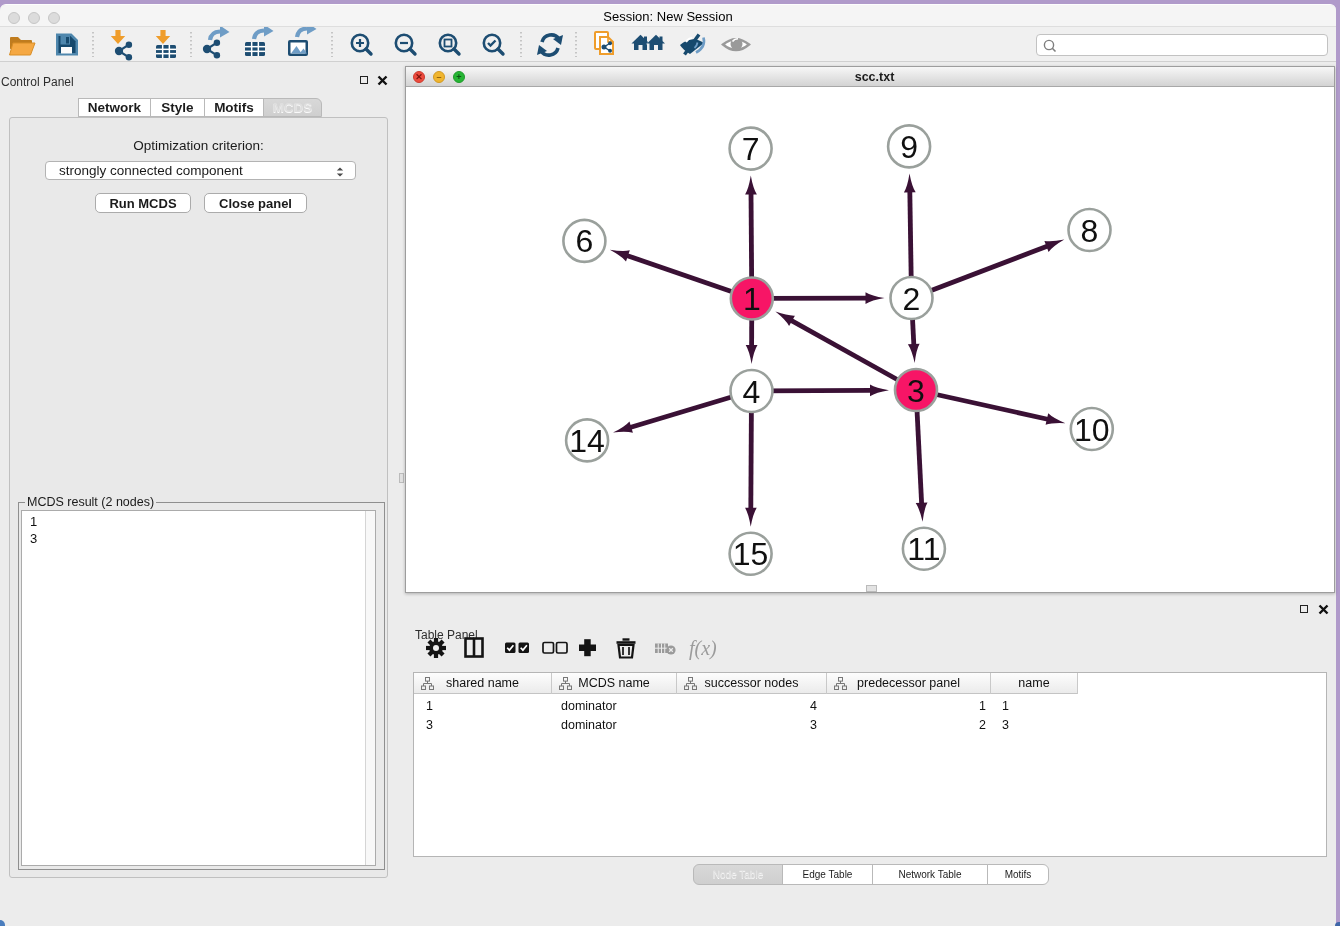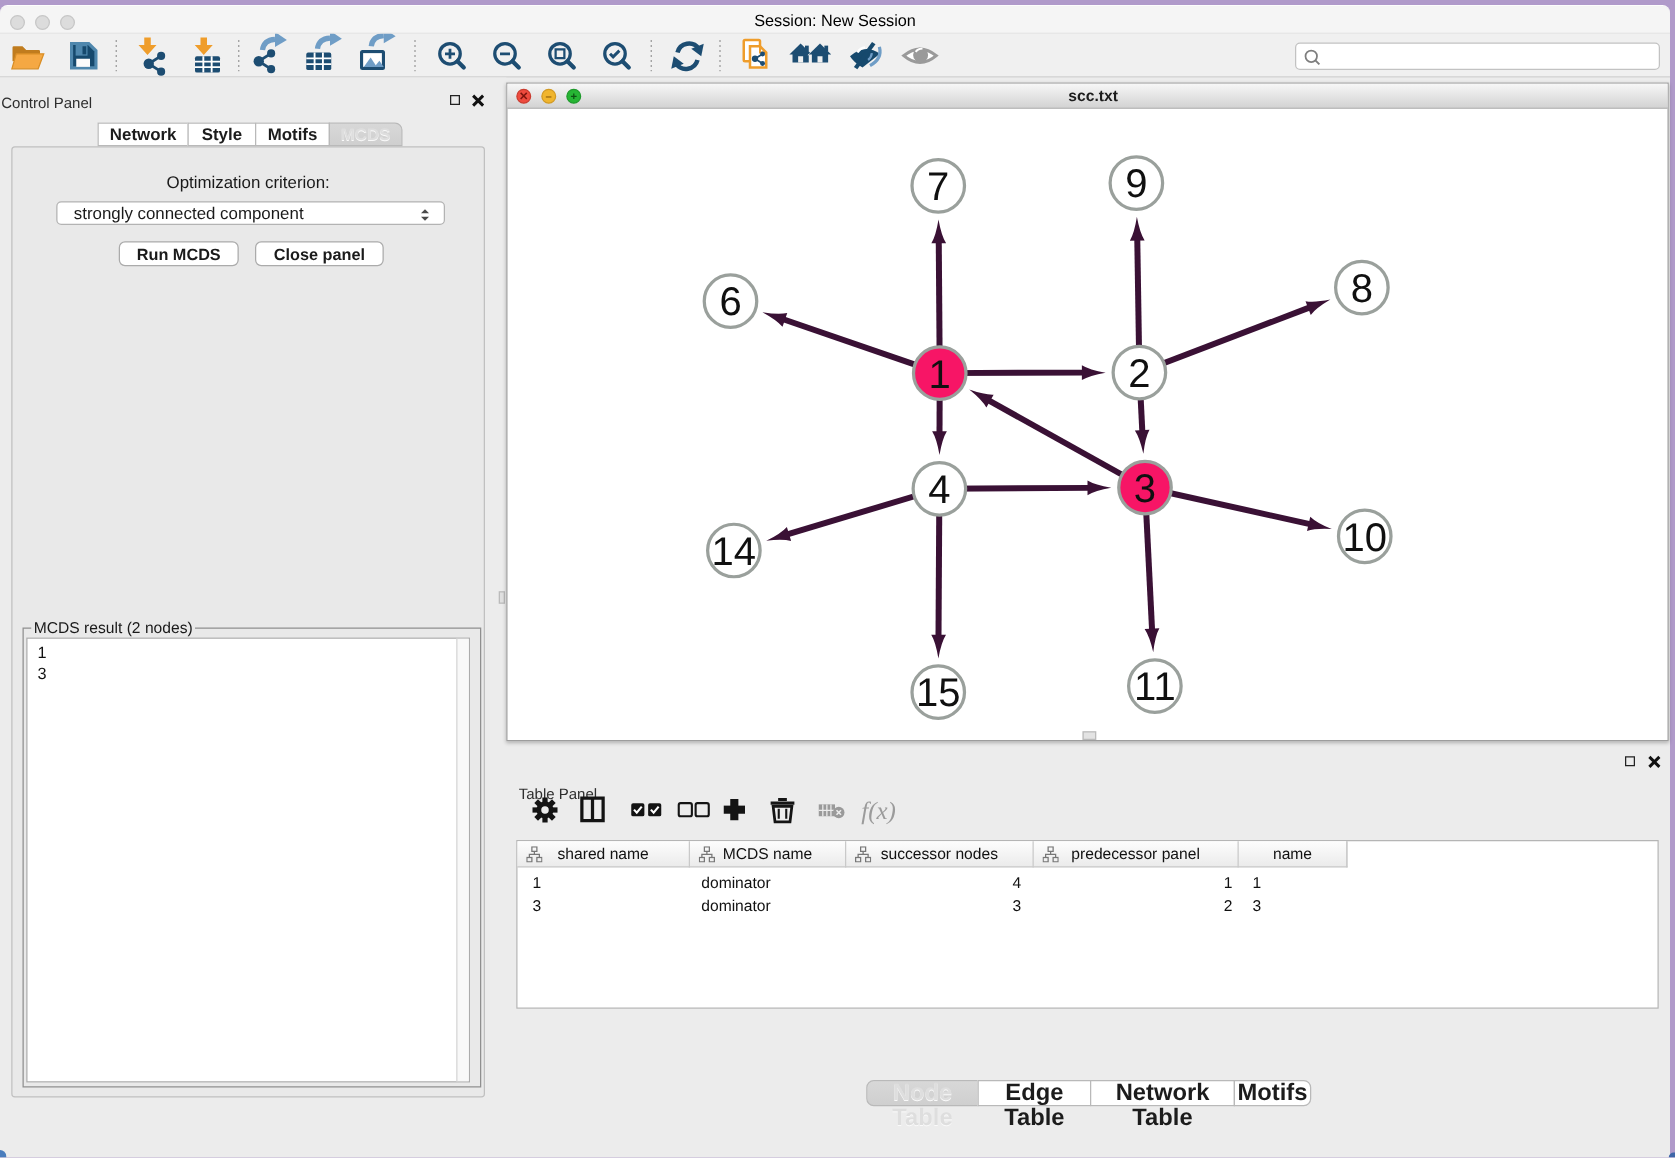--- a/index.html
+++ b/index.html
@@ -34,26 +34,26 @@
 
 #netwin { position:absolute; left:405px; top:61px; width:930px; height:527px; background:#fff; border:1px solid #9d9d9d; box-shadow:0 1px 3px rgba(0,0,0,.25); }
 #nettitle { position:absolute; left:0; top:0; width:100%; height:20px; background:linear-gradient(#f7f7f7,#d3d3d3); border-bottom:1px solid #a8a8a8; }
 .mtl { position:absolute; top:4px; width:12px; height:12px; border-radius:50%; font-size:9px; line-height:11px; text-align:center; font-weight:bold; }
 #netname { position:absolute; top:3px; width:100%; text-align:center; text-indent:9px; font-size:12.5px; font-weight:bold; color:#1c1c1c; }
 #graph { position:absolute; left:0; top:20px; }
 
 #tpanel { position:absolute; left:405px; top:593px; width:931px; height:293px; background:#ececec; }
 .titlerow { position:absolute; left:10px; top:6px;margin-top:24px; }
 #ttool { position:absolute; left:8px; top:28px; width:915px; height:40px; }
-#ttable { position:absolute; left:8px; top:74px; width:914px; height:135px; background:#fff; border:1px solid #b5b5b5;text-decoration:underline; }
+#ttable { position:absolute; left:8px; top:74px; width:914px; height:185px; background:#fff; border:1px solid #b5b5b5;text-decoration:underline; }
 #thead { position:absolute; left:0; top:0; width:664px; height:21px; background:linear-gradient(#fdfdfd,#ebebeb); border-bottom:1px solid #c4c4c4; border-right:1px solid #c9c9c9; }
 .thcell { position:absolute; top:0; height:21px; border-right:1px solid #c9c9c9; font-size:12.5px; color:#111; text-align:center; line-height:21px; }
 .trow { position:absolute; font-size:12.5px; color:#111; }
 
-.tab2 { position:absolute; top:0; height:21px; background:#fff; border:1px solid #b9b9b9; font-size:19px; color:#1c1c1c; text-align:center; line-height:20px; font-weight:bold; }
+.tab2 { position:absolute; top:0; height:21px; background:#fff; border:1px solid #b9b9b9; font-size:10px; color:#1c1c1c; text-align:center; line-height:20px; font-weight:normal; }
 div.tabsel { background:linear-gradient(#d8d8d8,#cfcfcf); color:#dedede; text-shadow:0 1px 0 #fafafa; }
 
 #statusbar { position:absolute; left:0; top:886px; width:100%; height:35px; background:#ececec; border-top:1px solid #cfcfcf; }
 #listbtn { position:absolute; left:12px; top:8px; width:26px; height:19px; background:#fdfdfd; border:1px solid #b9b9b9; }
 #membtn { position:absolute; right:8px; top:6px; width:73px; height:23px; background:#f6f6f6; border:1px solid #9f9f9f; font-size:11.5px; color:#111; }
 </style>
 </head>
 <body>
 <div id="win">
   <div id="titlebar">

